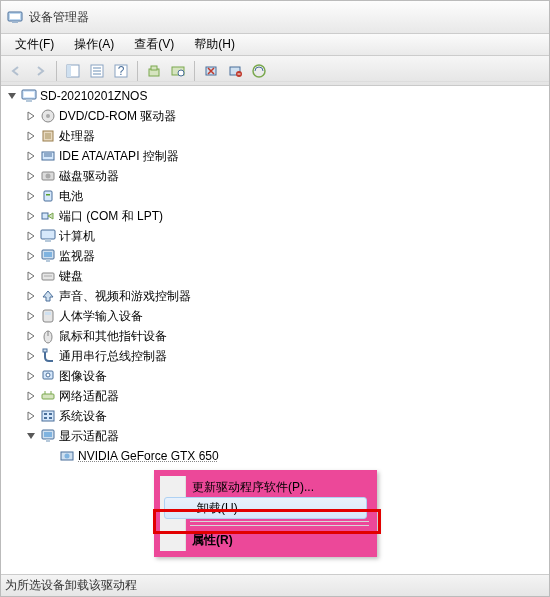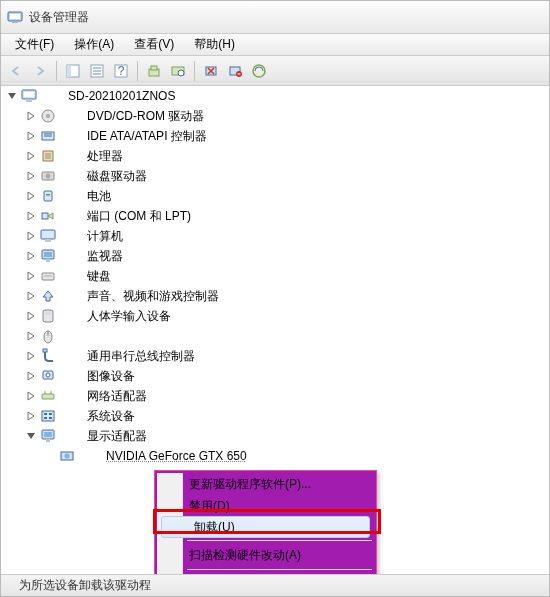--- a/index.html
+++ b/index.html
@@ -21,36 +21,36 @@
 .sep { width:1px; height:20px; background:#c0c0c0; margin:0 3px; }
 
 
 .tree-wrap { position:absolute; left:0; right:0; top:80px; bottom:22px; overflow:auto; padding:4px 0 4px 4px; border-top:1px solid #ddd; }
 .tree ul { list-style:none; }
 .tree li { white-space:nowrap; }
 .row { display:flex; align-items:center; height:20px; padding-right:6px; }
 .tw { width:14px; height:14px; display:inline-flex; align-items:center; justify-content:center; margin-right:1px; }
 .tw svg { display:block; }
 .ic { width:16px; height:16px; margin:0 3px 0 1px; display:inline-flex; align-items:center; justify-content:center; }
-.lbl { color:#000;margin-left:28px; }
+.lbl { color:#000; }
 .sel .lbl { text-decoration:underline dotted #888; }
 .ch { margin-left:19px; }
 
 
-.ctx { position:absolute; left:153px; top:469px; width:223px; background:#a21caf; border:1px solid #ec4899; box-shadow:2px 2px 4px rgba(0,0,0,0.25); padding:2px; }
+.ctx { position:absolute; left:153px; top:469px; width:223px; background:#ec4899; border:4px solid #ec4899; box-shadow:2px 2px 4px rgba(0,0,0,0.25); padding:2px; }
 .ctx .gut { position:absolute; left:2px; top:2px; bottom:2px; width:26px; background:#f0f0f0; border-right:1px solid #e0e0e0; }
 .ctx .mi { position:relative; height:22px; display:flex; align-items:center; padding-left:32px; font-size:12px; color:#000; }
 .ctx .mi.hl { background:linear-gradient(#e9f1fb,#d6e8fb); border:1px solid #aed1f3; border-radius:3px; height:22px; margin:-1px 4px; }
 .ctx .msep { height:1px; background:#d7d7d7; margin:3px 2px 3px 30px; }
 
 
 .redbox { position:absolute; left:152px; top:508px; width:228px; height:25px; border:3px solid #e20000; pointer-events:none; }
 
 
-.status { position:absolute; left:0; right:0; bottom:0; height:22px; background:linear-gradient(#f4f4f4,#e6e6e6); border-top:1px solid #ccc; display:flex; align-items:center; padding:0 18px; color:#333; }
+.status { position:absolute; left:0; right:0; bottom:0; height:22px; background:linear-gradient(#f4f4f4,#e6e6e6); border-top:1px solid #ccc; display:flex; align-items:center; padding:0 4px; color:#333; }
 </style>
 </head>
 <body>
 
 <div class="titlebar">
   <span class="icon">
     <svg width="16" height="16">
         <rect x="1" y="3" width="14" height="9" rx="1" fill="#bfd8ef" stroke="#4a6f9a"></rect>
         <rect x="3" y="5" width="10" height="5" fill="#fff"></rect>
         <rect x="5" y="12" width="6" height="2" fill="#9fb6cf"></rect>
@@ -171,53 +171,53 @@
             </li>
             <li>
               <div class="row">
                 <span class="tw">
                   <svg width="10" height="10">
                     <path d="M2 1 L8 5 L2 9 Z" fill="none" stroke="#6f6f6f"></path>
                   </svg>
                 </span>
                 <span class="ic">
                   <svg width="16" height="16">
+                    <rect x="3" y="3" width="10" height="10" fill="#e8d9c0" stroke="#9a7f4e"></rect>
+                    <rect x="5" y="5" width="6" height="6" fill="#c7b58f"></rect>
+                  </svg>
+                </span>
+                <span class="lbl">处理器</span>
+              </div>
+            </li>
+            <li>
+              <div class="row">
+                <span class="tw">
+                  <svg width="10" height="10">
+                    <path d="M2 1 L8 5 L2 9 Z" fill="none" stroke="#6f6f6f"></path>
+                  </svg>
+                </span>
+                <span class="ic">
+                  <svg width="16" height="16">
                     <rect x="2" y="4" width="12" height="8" fill="#d6e8fb" stroke="#4a6f9a"></rect>
                     <line x1="4" y1="6" x2="12" y2="6" stroke="#4a6f9a"></line>
                     <line x1="4" y1="8" x2="12" y2="8" stroke="#4a6f9a"></line>
                   </svg>
                 </span>
                 <span class="lbl">IDE ATA/ATAPI 控制器</span>
               </div>
             </li>
             <li>
               <div class="row">
                 <span class="tw">
                   <svg width="10" height="10">
                     <path d="M2 1 L8 5 L2 9 Z" fill="none" stroke="#6f6f6f"></path>
                   </svg>
                 </span>
                 <span class="ic">
                   <svg width="16" height="16">
-                    <rect x="3" y="3" width="10" height="10" fill="#e8d9c0" stroke="#9a7f4e"></rect>
-                    <rect x="5" y="5" width="6" height="6" fill="#c7b58f"></rect>
-                  </svg>
-                </span>
-                <span class="lbl">处理器</span>
-              </div>
-            </li>
-            <li>
-              <div class="row">
-                <span class="tw">
-                  <svg width="10" height="10">
-                    <path d="M2 1 L8 5 L2 9 Z" fill="none" stroke="#6f6f6f"></path>
-                  </svg>
-                </span>
-                <span class="ic">
-                  <svg width="16" height="16">
                     <rect x="2" y="4" width="12" height="8" rx="1" fill="#dcdcdc" stroke="#888"></rect>
                     <circle cx="8" cy="8" r="2.5" fill="#aaa"></circle>
                   </svg>
                 </span>
                 <span class="lbl">磁盘驱动器</span>
               </div>
             </li>
             <li>
               <div class="row">
                 <span class="tw">
@@ -336,20 +336,21 @@
                   <svg width="10" height="10">
                     <path d="M2 1 L8 5 L2 9 Z" fill="none" stroke="#6f6f6f"></path>
                   </svg>
                 </span>
                 <span class="ic">
                   <svg width="16" height="16">
                     <ellipse cx="8" cy="9" rx="4" ry="6" fill="#e6e6e6" stroke="#888"></ellipse>
                     <line x1="8" y1="3" x2="8" y2="8" stroke="#888"></line>
                   </svg>
                 </span>
+                <span class="lbl">鼠标和其他指针设备</span>
               </div>
             </li>
             <li>
               <div class="row">
                 <span class="tw">
                   <svg width="10" height="10">
                     <path d="M2 1 L8 5 L2 9 Z" fill="none" stroke="#6f6f6f"></path>
                   </svg>
                 </span>
                 <span class="ic">
@@ -446,24 +447,22 @@
             </li>
           </ul>
       </li>
     </ul>
   </div>
 </div>
 
 <div class="ctx">
   <div class="gut"></div>
   <div class="mi">更新驱动程序软件(P)...</div>
-  <div class="mi">禁用(D)</div>
   <div class="mi hl">卸载(U)</div>
   <div class="msep"></div>
-  <div class="mi">扫描检测硬件改动(A)</div>
   <div class="msep"></div>
   <div class="mi">
       <b>属性(R)</b>
     </div>
 </div>
 
 <div class="redbox"></div>
 
 <div class="status">
   <span>为所选设备卸载该驱动程</span>

